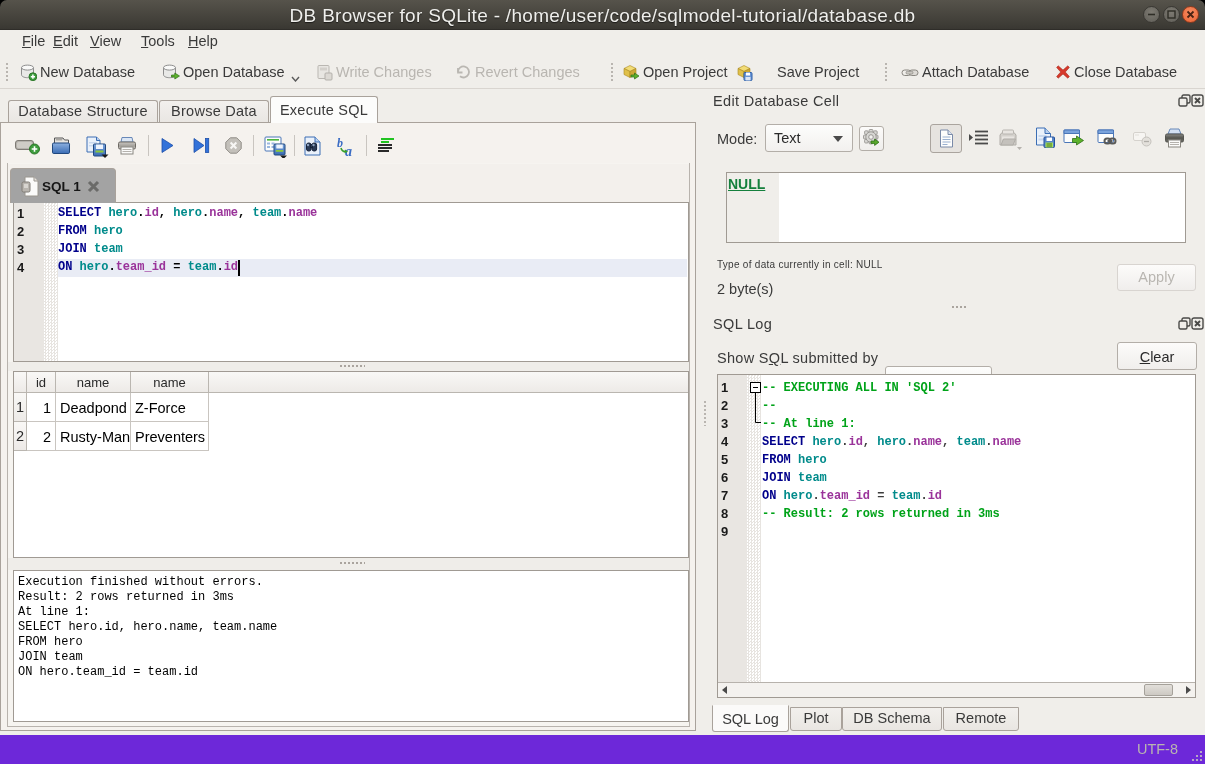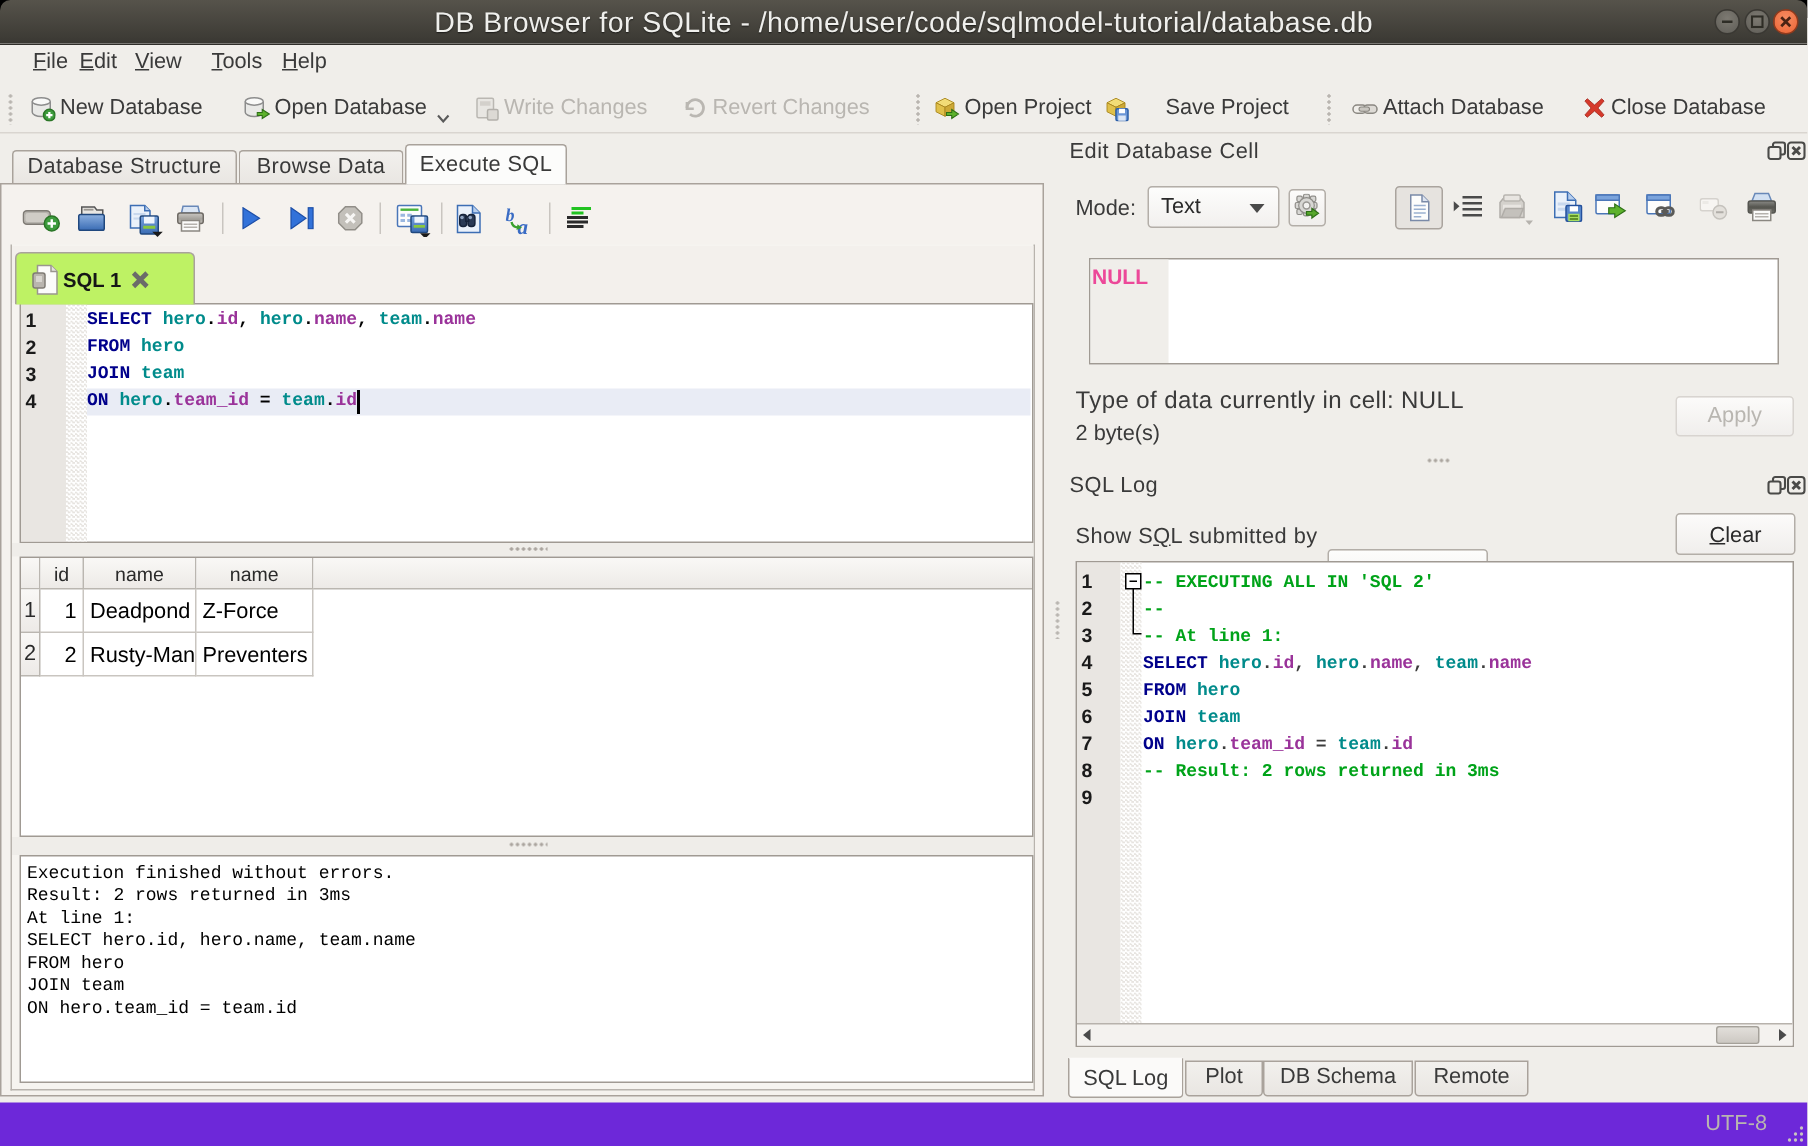--- a/index.html
+++ b/index.html
@@ -32,21 +32,21 @@
 .maintab.active { top:96px; height:27px; background:#fcfcfb; padding-top:5px; z-index:5; }
 
 #pane { position:absolute; left:0; top:122px; width:696px; height:609px;
   border:1px solid #a9a29b; background:#f5f2ee; }
 #inner { position:absolute; left:7px; top:163px; width:683px; height:564px; border:1px solid #b8b3ad; border-top:none; background:#f6f4f0; }
 .box { position:absolute; left:13px; width:676px; background:#fff; border:1px solid #a09a93; }
 
 .sicon { position:absolute; top:136px; }
 .sep { position:absolute; top:135px; width:1px; height:21px; background:#c9c5c0; }
 
-#sqltab { position:absolute; left:10px; top:168px; width:120px; height:35px; background:#bef264;
+#sqltab { position:absolute; left:10px; top:168px; width:106px; height:35px; background:#a3a3a3;
   border:1px solid #a9a29b; border-bottom:none; border-radius:4px 4px 0 0; z-index:3; }
 #sqltab .lbl { position:absolute; left:31px; top:10px; font-size:13.5px; font-weight:bold; color:#161616; }
 
 #editor { top:202px; height:160px; }
 .gutter { position:absolute; left:0; top:0; bottom:0; width:30px; background:#e9e6e2; }
 .fold { position:absolute; left:30px; top:0; bottom:0; width:14px;
   background-image:repeating-conic-gradient(#e7e4e0 0 25%, #ffffff 0 50%);
   background-size:3px 3px; }
 .lnum { position:absolute; left:0; width:26px; text-align:left; padding-left:3px; font-size:13px; font-weight:bold; color:#1a1a1a; }
 .cline { position:absolute; font-family:"Liberation Mono", monospace; font-size:12px; font-weight:bold; white-space:pre; color:#000; line-height:18px; }
@@ -463,23 +463,23 @@
           <stop offset="0" stop-color="#8a8a86"></stop>
           <stop offset=".5" stop-color="#55554f"></stop>
           <stop offset="1" stop-color="#6e6e68"></stop>
         </linearGradient>
       </defs>
     </svg>
 </div>
 
 <div class="rframe" style="left:726px; top:172px; width:460px; height:71px;">
   <div style="position:absolute; left:0; top:0; bottom:0; width:52px; background:#f0eeea;"></div>
-  <div style="position:absolute; left:1px; top:3px; font-weight:bold; font-size:14px; color:#ec4899;">NULL</div>
-</div>
-<div style="left:717px; top:259px; position:absolute; font-size:16px; color:#3a3a3a; letter-spacing:0.28px;">Type of data currently in cell: NULL</div>
+  <div style="position:absolute; left:1px; top:3px; font-weight:bold; font-size:14px; color:#15803d;text-decoration:underline;">NULL</div>
+</div>
+<div style="left:717px; top:259px; position:absolute; font-size:10px; color:#3a3a3a; letter-spacing:0.28px;">Type of data currently in cell: NULL</div>
 <div style="left:717px; top:281px; position:absolute; font-size:14.5px; color:#3a3a3a;">2 byte(s)</div>
 <div class="btn" style="left:1117px; top:264px; width:79px; height:27px; color:#b9b6b1; padding-top:4px; border-color:#d8d4d0;">Apply</div>
 
 <div class="sdots" style="left:951px; top:305px; width:16px;"></div>
 
 <div class="dtitle" style="left:713px; top:316px;">SQL Log</div>
 <svg style="position:absolute; left:1178px; top:317px;" width="13" height="13">
     <rect x="4" y="1" width="8" height="8" rx="1.5" fill="none" stroke="#4a4a48" stroke-width="1.4"></rect>
     <rect x="1" y="4" width="8" height="8" rx="1.5" fill="#f0eeea" stroke="#4a4a48" stroke-width="1.4"></rect>
   </svg>

